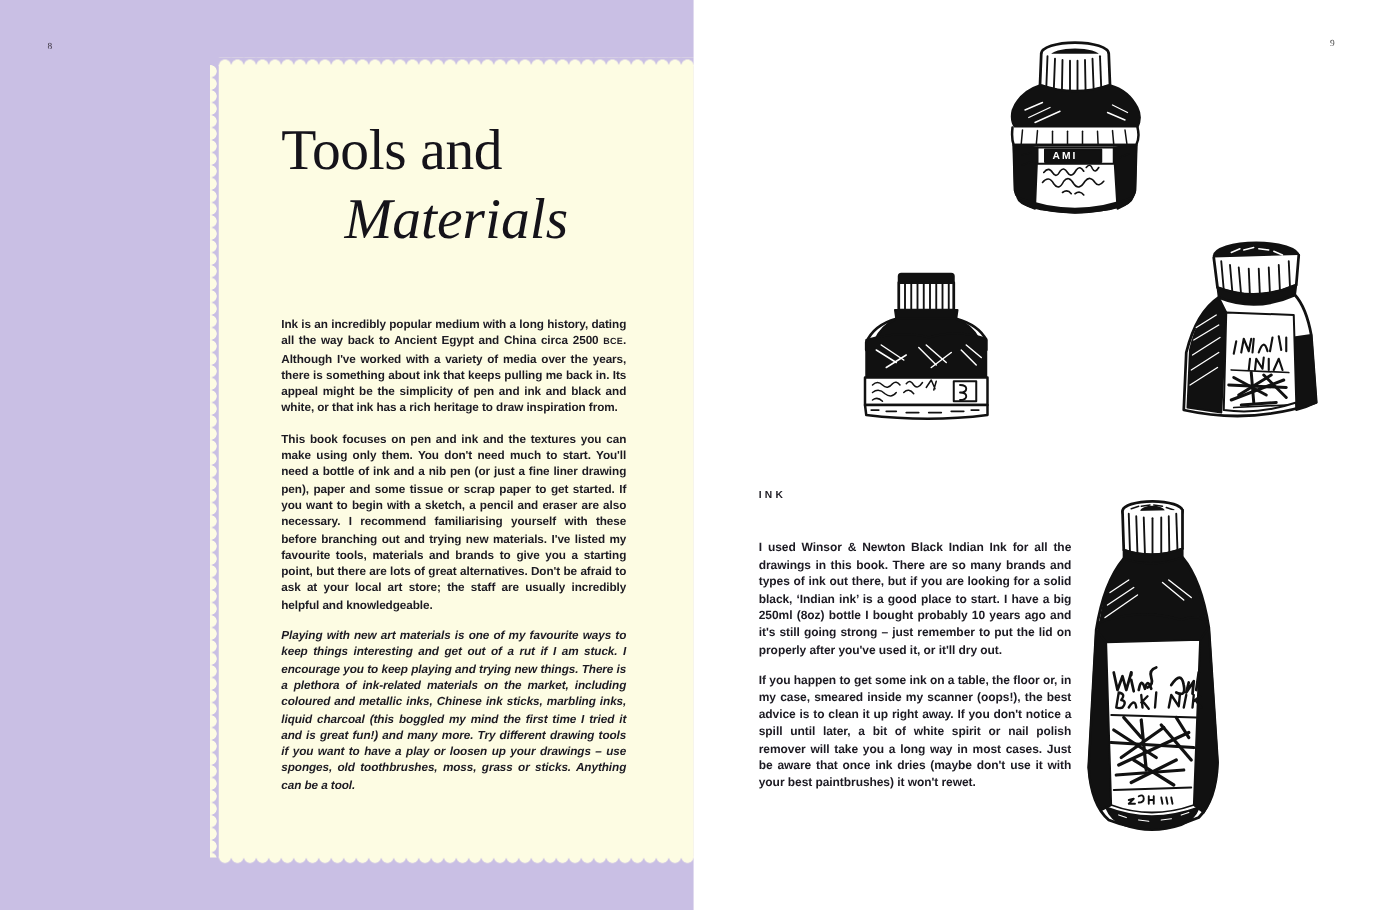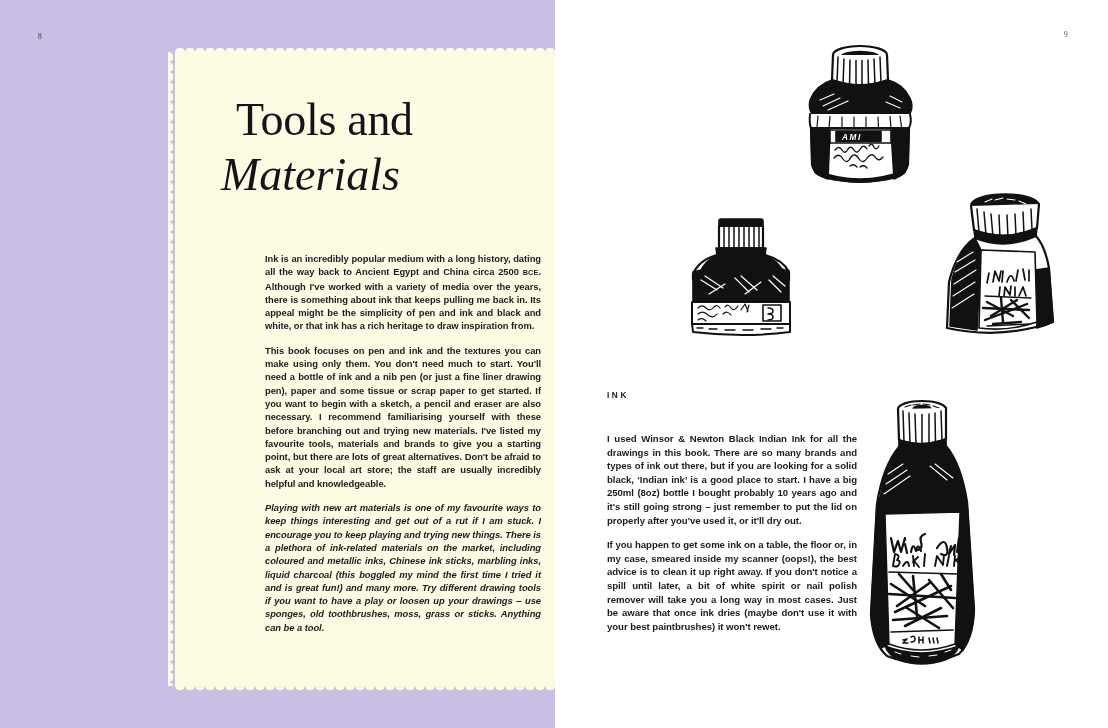--- a/index.html
+++ b/index.html
@@ -88,39 +88,37 @@
     width: 290px;
   }
   .title-line1 {
     font-family: "Liberation Serif", serif;
     font-size: 46px;
     color: #15131a;
     line-height: 1;
     letter-spacing: -0.3px;
     text-align: left;
     padding-left: 4px;
-    margin-left: 11px;
   }
   .title-line2 {
     font-family: "Liberation Serif", serif;
     font-style: italic;
     font-size: 46px;
     color: #15131a;
     line-height: 1.05;
-    text-align: left;
+    text-align: center;
     padding-right: 2px;
     margin-top: 8px;
   }
 
   .body-col {
     position: absolute;
     left: 50px;
     top: 200px;
     width: 276px;
-    margin-left: 40px;
   }
   .para {
     font-family: "Liberation Sans", sans-serif;
     font-size: 9.4px;
     line-height: 13.3px;
     color: #1c1a22;
     text-align: justify;
     margin: 0 0 11px 0;
     font-weight: 600;
     letter-spacing: -0.05px;
@@ -201,21 +199,21 @@
         <p class="para">This book focuses on pen and ink and the textures you can make using only them. You don't need much to start. You'll need a bottle of ink and a nib pen (or just a fine liner drawing pen), paper and some tissue or scrap paper to get started. If you want to begin with a sketch, a pencil and eraser are also necessary. I recommend familiarising yourself with these before branching out and trying new materials. I've listed my favourite tools, materials and brands to give you a starting point, but there are lots of great alternatives. Don't be afraid to ask at your local art store; the staff are usually incredibly helpful and knowledgeable.</p>
         <p class="para">Playing with new art materials is one of my favourite ways to keep things interesting and get out of a rut if I am stuck. I encourage you to keep playing and trying new things. There is a plethora of ink-related materials on the market, including coloured and metallic inks, Chinese ink sticks, marbling inks, liquid charcoal (this boggled my mind the first time I tried it and is great fun!) and many more. Try different drawing tools if you want to have a play or loosen up your drawings – use sponges, old toothbrushes, moss, grass or sticks. Anything can be a tool.</p>
       </div>
     </div>
   </div>
 
   <div class="page-right">
 
     <div class="folio folio-right">9</div>
 
-    <div class="illo" style="left:235px; top:38px;font-style:italic;">
+    <div class="illo" style="left:235px; top:26px;">
       <svg width="140" height="155" viewBox="0 0 140 155">
         <g fill="none" stroke="#111" stroke-width="1.6" stroke-linecap="round" stroke-linejoin="round">
 
           <ellipse cx="70" cy="17" rx="27" ry="9" fill="#fff" stroke-width="2.2"></ellipse>
           <ellipse cx="70" cy="19" rx="19" ry="5.5" fill="#111" stroke="#111"></ellipse>
 
           <path d="M43 17 L42 42 Q70 52 98 42 L97 17" fill="#fff" stroke-width="2.2"></path>
           <g stroke-width="1.5">
             <path d="M48 19 L47 45"></path>
               <path d="M54 21 L53 47"></path>

